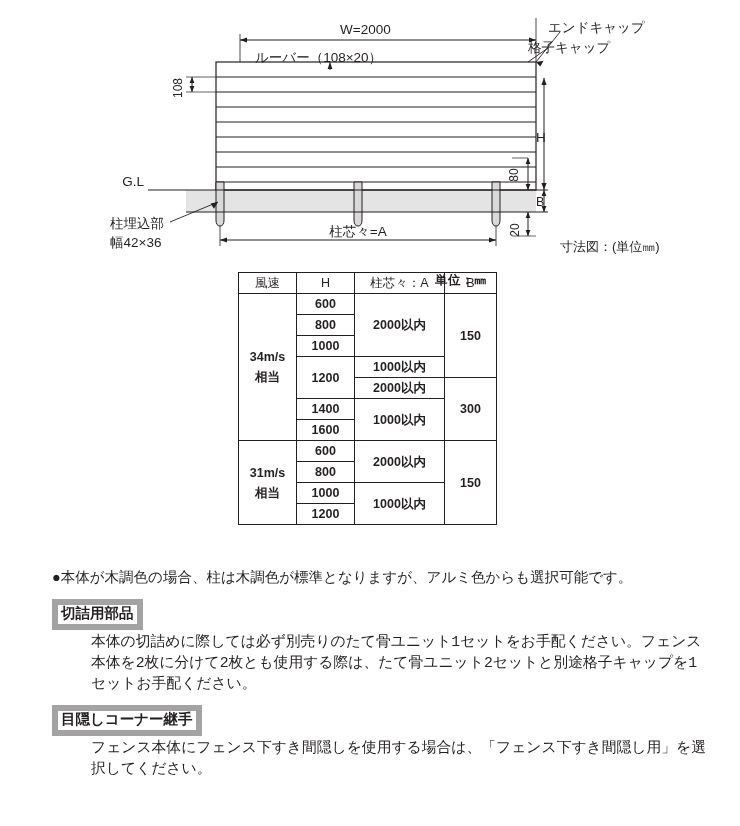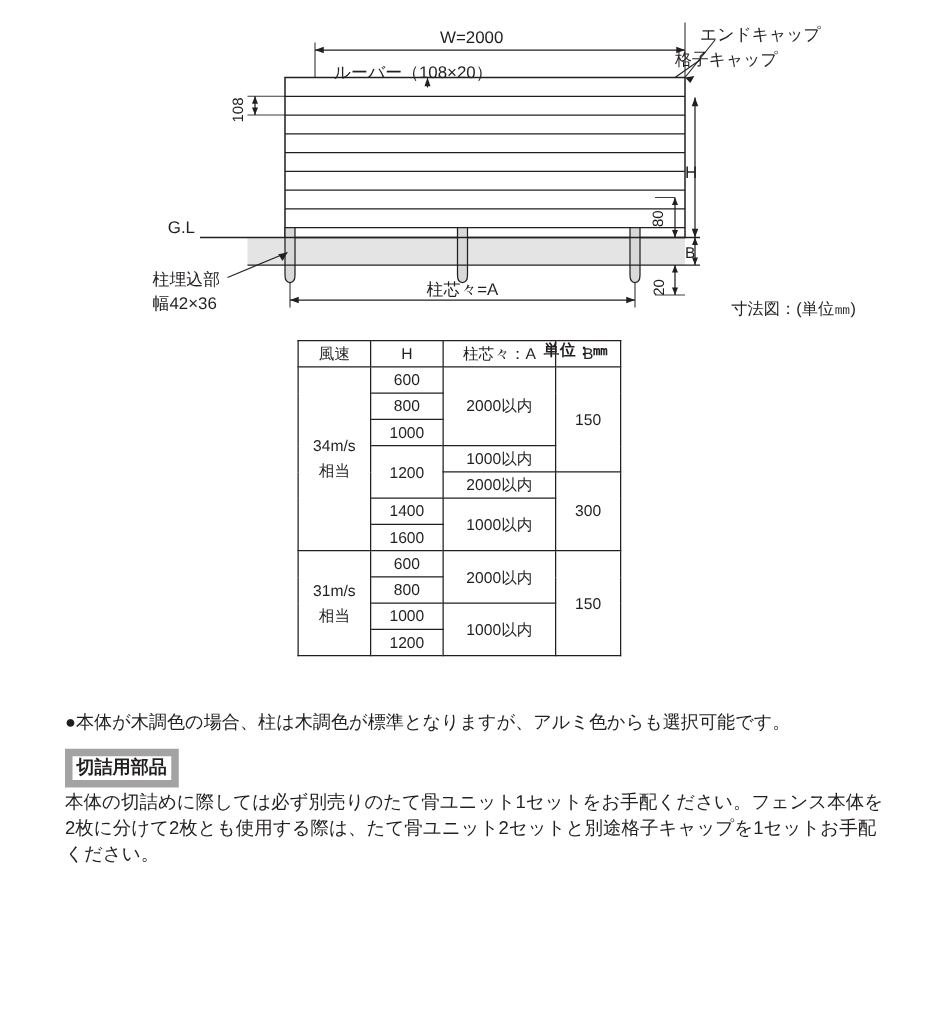--- a/index.html
+++ b/index.html
@@ -4,63 +4,64 @@
 <style>
   html,body{margin:0;padding:0;}
   body{
     width:740px;height:826px;
     background:#ffffff;
     font-family:"Liberation Sans", sans-serif;
     color:#231f20;
     position:relative;
     overflow:hidden;
   }
-  .diagram{position:absolute;left:12px;top:0;width:712px;height:270px;}
+  .diagram{position:absolute;left:0;top:0;width:712px;height:270px;}
   .tbl-wrap{position:absolute;left:238px;top:272px;}
   .unit-label{
     position:absolute;left:435px;top:272px;font-size:12.5px;letter-spacing:0.5px;font-weight:bold;
   }
   table.spec{
     border-collapse:collapse;
     font-size:12.5px;
     table-layout:fixed;
   }
   table.spec th, table.spec td{
     border:1px solid #231f20;
     text-align:center;
     padding:0;
     height:20px;
     line-height:20px;
-    font-weight:normal;
+    font-weight:bold;
   }
   table.spec th{font-weight:normal;}
   .c-wind{width:58px;}
   .c-h{width:58px;}
   .c-a{width:90px;}
   .c-b{width:52px;}
-  .notes{position:absolute;left:52px;top:568px;width:660px;}
+  .notes{position:absolute;left:52px;top:568px;width:660px;font-family:Liberation Mono, monospace;}
   .bullet-note{font-size:14.5px;line-height:1.5;letter-spacing:0px;}
   .sec{margin-top:9px;}
   .sec-title{
     display:inline-block;
     border:6px solid #a3a3a3;
     padding:0px 3px 1px 3px;
     font-size:14.5px;
     line-height:1.25;
     font-weight:bold;
     letter-spacing:0px;
   }
   .sec-body{
     font-size:14.8px;
     line-height:1.44;
     margin-top:2px;
     letter-spacing:0px;
+    margin-left:39px;
   }
   .dim-note{
-    position:absolute;left:585px;top:238px;font-size:13px;
+    position:absolute;left:560px;top:238px;font-size:13px;
   }
   svg{display:block;}
   text{font-family:"Liberation Sans", sans-serif;fill:#231f20;}
 </style>
 </head>
 <body>
 
 <div class="diagram">
 <svg width="740" height="270" viewBox="0 0 740 270">
 
@@ -247,13 +248,17 @@
 
 <div class="notes">
   <div class="bullet-note">●本体が木調色の場合、柱は木調色が標準となりますが、アルミ色からも選択可能です。</div>
 
   <div class="sec">
     <span class="sec-title">切詰用部品</span>
     <div class="sec-body">本体の切詰めに際しては必ず別売りのたて骨ユニット1セットをお手配ください。フェンス本体を2枚に分けて2枚とも使用する際は、たて骨ユニット2セットと別途格子キャップを1セットお手配ください。</div>
   </div>
 
 
+  <div class="sec">
+    <span class="sec-title">目隠しコーナー継手</span>
+    <div class="sec-body">フェンス本体にフェンス下すき間隠しを使用する場合は、「フェンス下すき間隠し用」を選択してください。</div>
+  </div>
 </div>
 
 </body></html>

